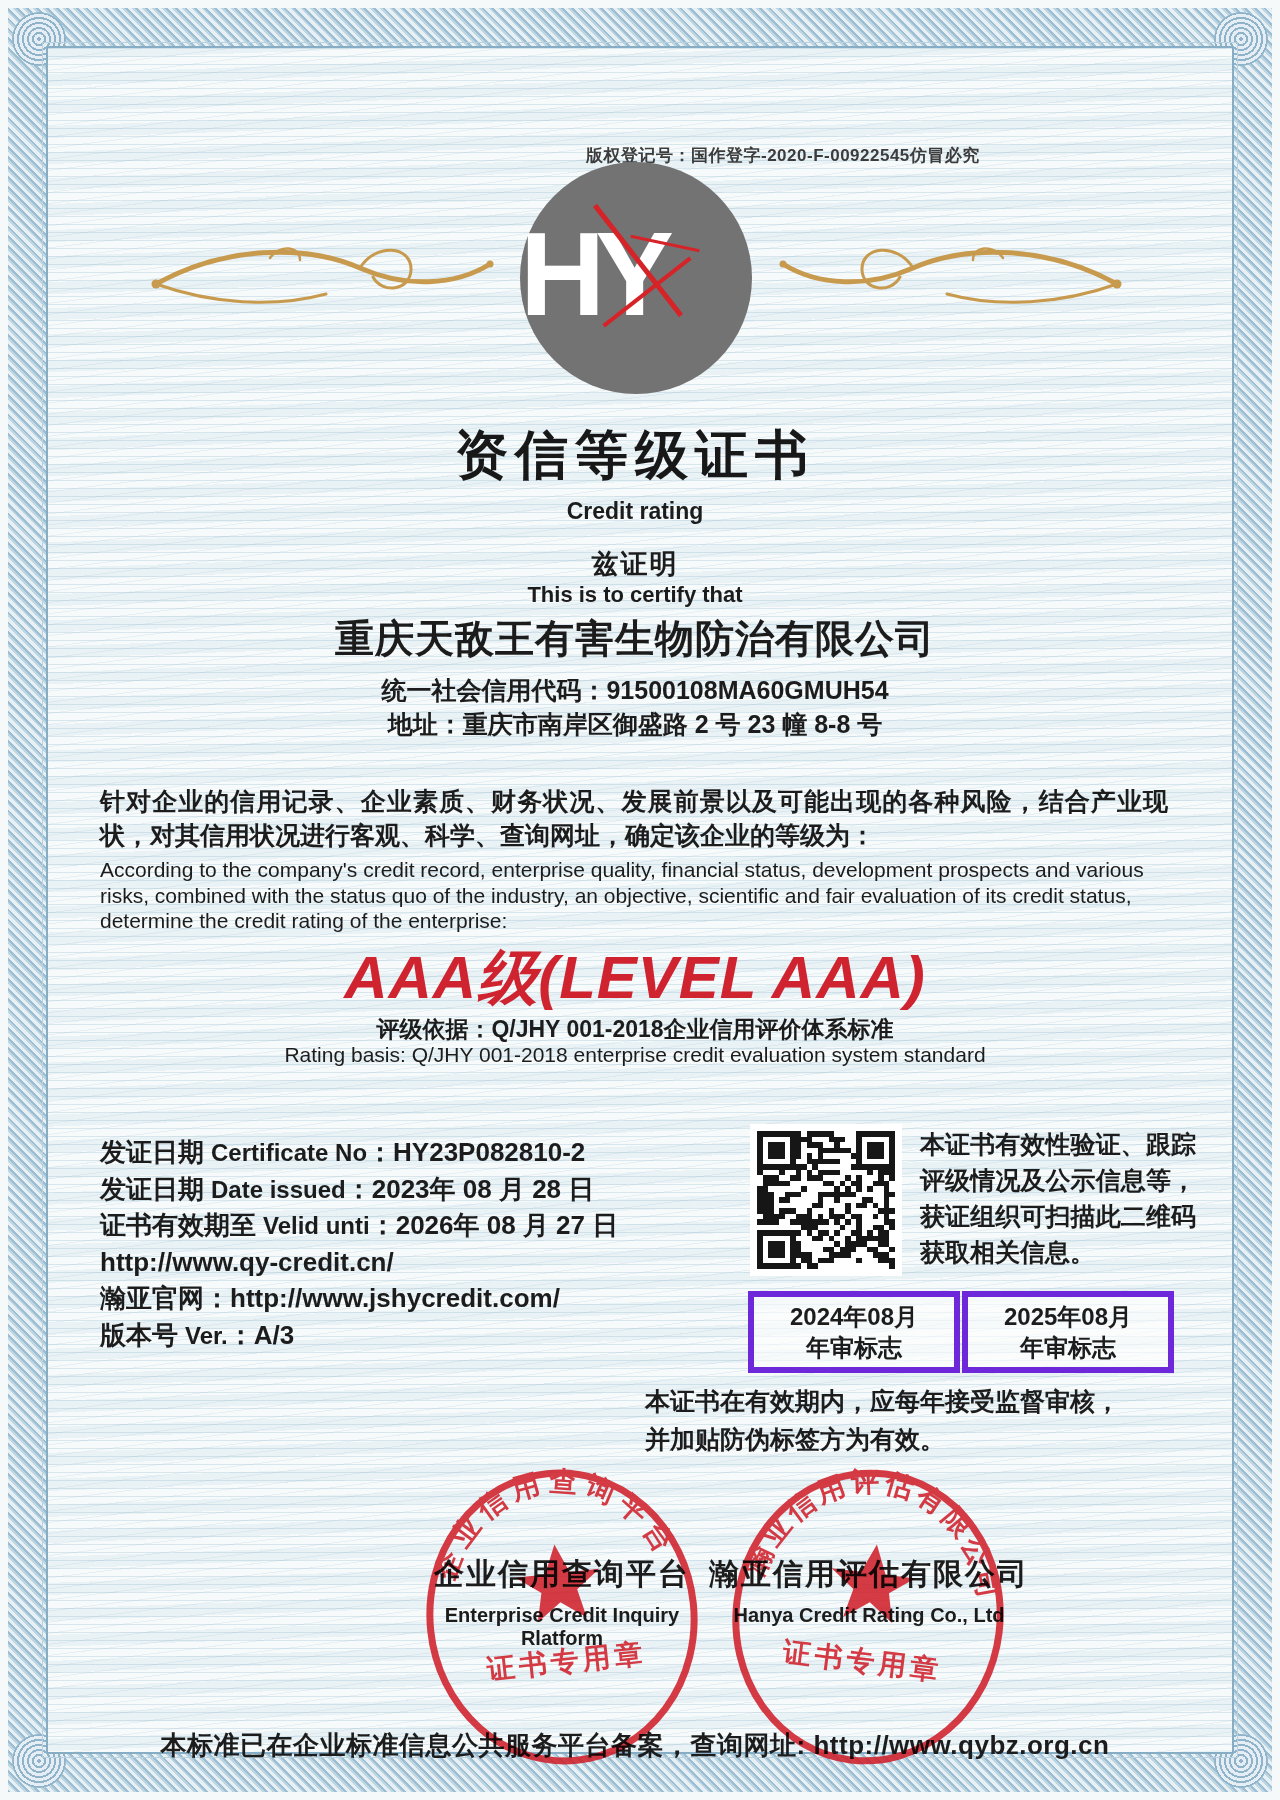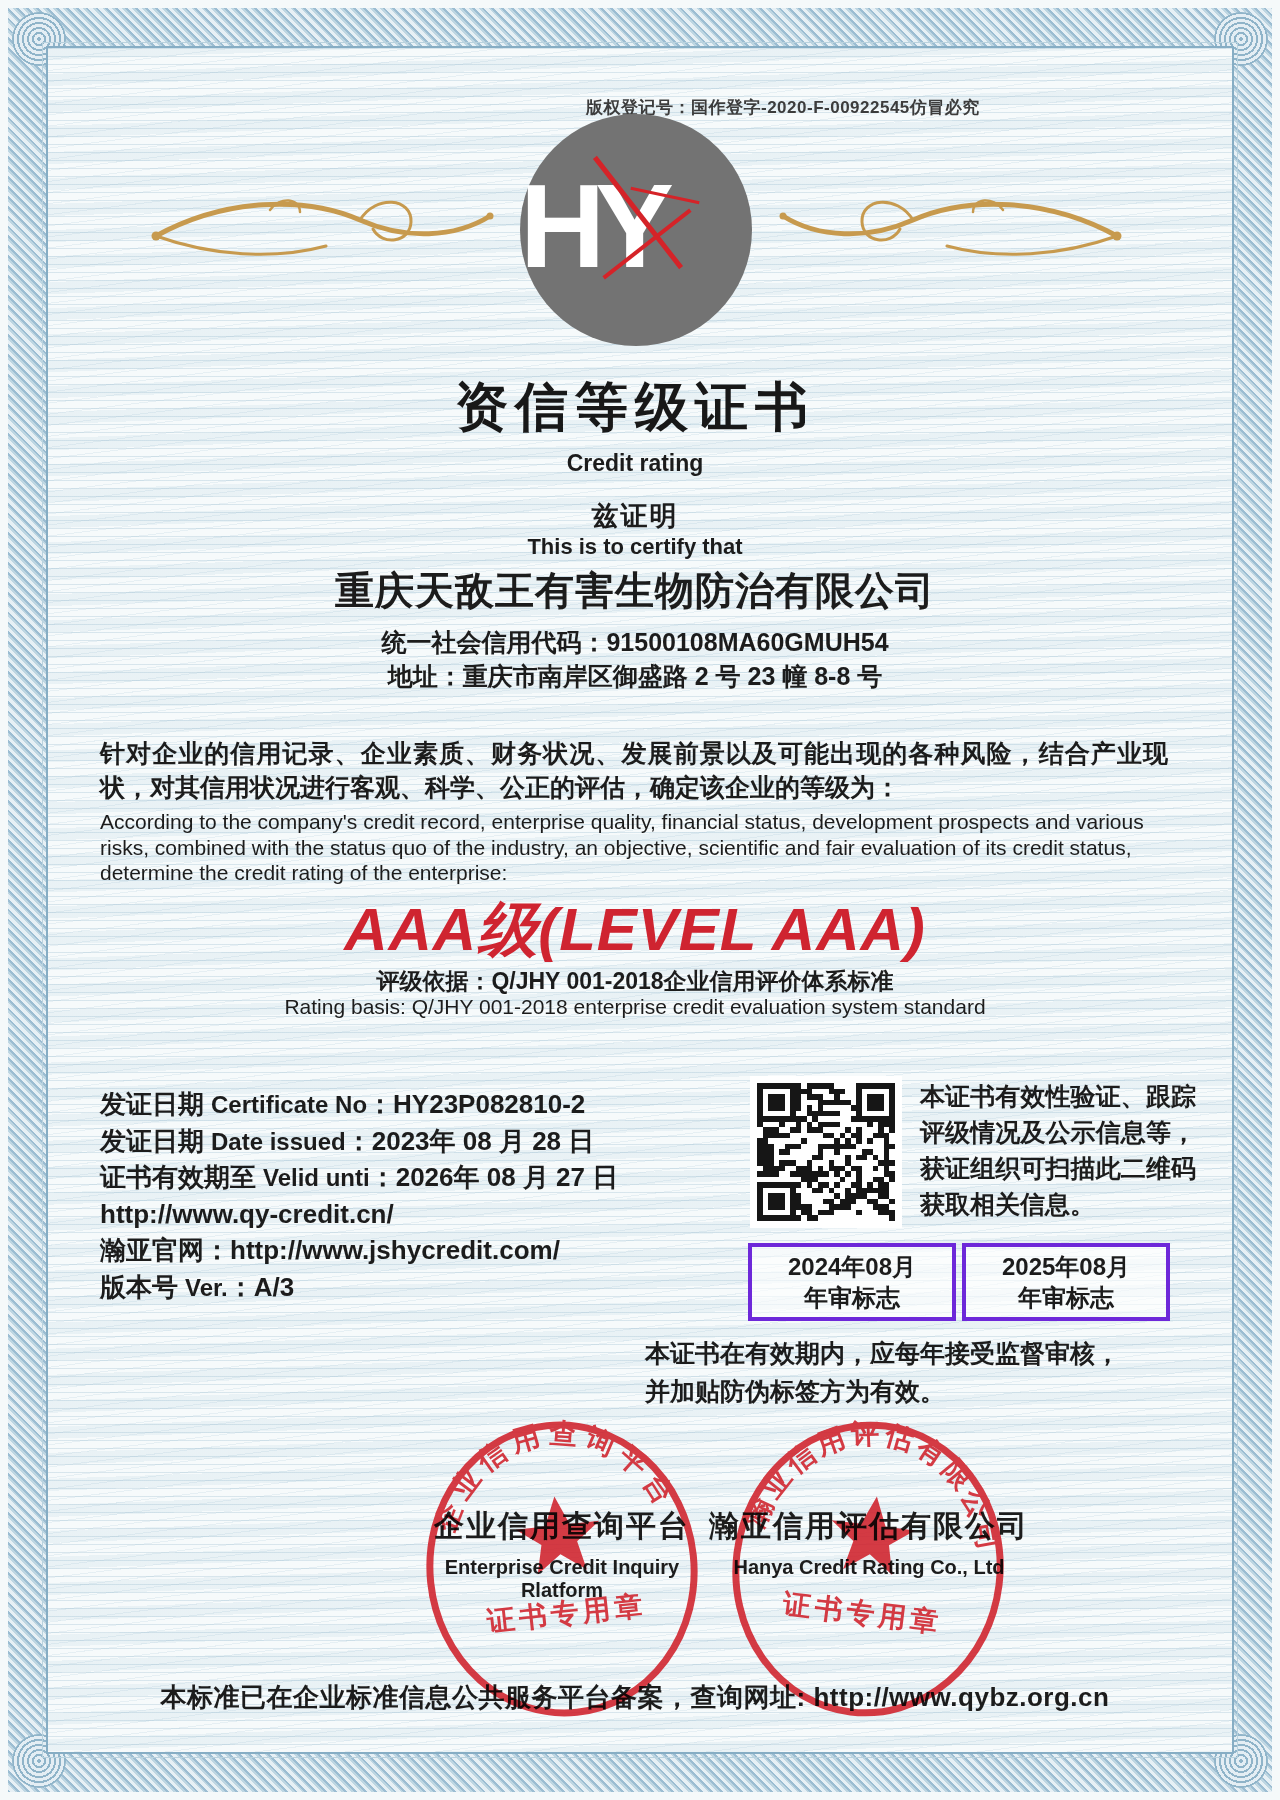--- a/index.html
+++ b/index.html
@@ -12,21 +12,21 @@
         #d7e6ee;}
   .frame-inner{position:absolute;inset:46px;border:2px solid #86adc4;outline:1px solid #b9d2de;outline-offset:3px;
       background:
         repeating-linear-gradient(to bottom,rgba(146,183,204,.30) 0 1px,transparent 1px 8px),
         repeating-linear-gradient(173deg,rgba(146,183,204,.16) 0 1px,transparent 1px 11px),
         repeating-linear-gradient(178deg,rgba(120,170,195,.10) 0 12px,transparent 12px 26px),
         #f6fafb;}
   .corner{position:absolute;width:54px;height:54px;border-radius:50%;
       background:repeating-radial-gradient(circle,#8fb4c9 0 2px,#e4eef4 2px 5px);}
   .c-tl{top:12px;left:12px}.c-tr{top:12px;right:12px}.c-bl{bottom:12px;left:12px}.c-br{bottom:12px;right:12px}
-  .content{position:absolute;inset:0;z-index:2;}
+  .content{position:absolute;inset:0;z-index:2;margin-top:48px;}
   .cline{position:absolute;left:5px;width:1260px;text-align:center;}
 
   .copyright{position:absolute;top:96px;left:586px;font-size:17px;font-weight:600;color:#3c3c3c;letter-spacing:.5px;}
 
   .logo{position:absolute;top:114px;left:520px;width:232px;height:232px;border-radius:50%;
         background:#737373;display:flex;align-items:center;justify-content:flex-start;}
   .logo-text{color:#fff;font-size:118px;font-weight:900;letter-spacing:-10px;line-height:1;
         font-family:"Liberation Sans",sans-serif;transform:translateY(-4px);}
   .crack{position:absolute;background:#d52328;}
   .crack1{width:140px;height:5px;top:96px;left:48px;transform:rotate(52deg);}
@@ -58,21 +58,21 @@
   .den{font-size:24px;font-weight:600;margin-left:7px;}
   .dsep{font-size:26px;font-weight:600;}
   .dval{font-size:26px;font-weight:600;}
 
   .qr{position:absolute;left:750px;top:1076px;width:138px;height:138px;background:#fff;padding:7px;
       display:grid;grid-template-columns:repeat(25,1fr);grid-template-rows:repeat(25,1fr);}
   .qr .on{background:#161616;}
   .qr-note{position:absolute;left:920px;top:1078px;width:276px;font-size:25px;line-height:36px;
       font-weight:600;text-align:justify;}
 
-  .abox{position:absolute;top:1243px;width:200px;height:70px;border:4px solid #6d28d9;
+  .abox{position:absolute;top:1243px;width:200px;height:70px;border:6px solid #6d28d9;
       background:rgba(255,255,255,.6);display:flex;flex-direction:column;align-items:center;justify-content:center;
       font-size:24px;font-weight:600;line-height:31px;}
   .abox1{left:748px}.abox2{left:962px}
   .validity{position:absolute;left:645px;top:1334px;width:556px;text-align:left;
       font-size:25px;font-weight:600;line-height:38px;}
 
   .issuer{position:absolute;text-align:center;}
   .iss-left{left:402px;top:1506px;width:320px;}
   .iss-right{left:708px;top:1506px;width:322px;}
   .iss-cn{font-size:30px;font-weight:900;letter-spacing:2px;}
@@ -128,21 +128,21 @@
 
     <div class="cline title">资信等级证书</div>
     <div class="cline subtitle">Credit rating</div>
     <div class="cline certify-cn">兹证明</div>
     <div class="cline certify-en">This is to certify that</div>
     <div class="cline company">重庆天敌王有害生物防治有限公司</div>
     <div class="cline code">统一社会信用代码：91500108MA60GMUH54</div>
     <div class="cline addr">地址：重庆市南岸区御盛路 2 号 23 幢 8-8 号</div>
 
     <div class="statement">
-      <div class="st-cn">针对企业的信用记录、企业素质、财务状况、发展前景以及可能出现的各种风险，结合产业现状，对其信用状况进行客观、科学、公正的评估，确定该企业的等级为：</div>
+      <div class="st-cn">针对企业的信用记录、企业素质、财务状况、发展前景以及可能出现的各种风险，结合产业现状，对其信用状况进行客观、科学、查询网址，确定该企业的等级为：</div>
       <div class="st-en">According to the company's credit record, enterprise quality, financial status, development prospects and various risks, combined with the status quo of the industry, an objective, scientific and fair evaluation of its credit status, determine the credit rating of the enterprise:</div>
     </div>
 
     <div class="cline aaa">AAA级(LEVEL AAA)</div>
     <div class="cline basis-cn">评级依据：Q/JHY 001-2018企业信用评价体系标准</div>
     <div class="cline basis-en">Rating basis: Q/JHY 001-2018 enterprise credit evaluation system standard</div>
 
     <div class="details">
       <div class="drow"><span class="dcn">发证日期</span><span class="den">Certificate No</span><span class="dsep">：</span><span class="dval">HY23P082810-2</span></div>
       <div class="drow"><span class="dcn">发证日期</span><span class="den">Date issued</span><span class="dsep">：</span><span class="dval">2023年 08 月 28 日</span></div>

